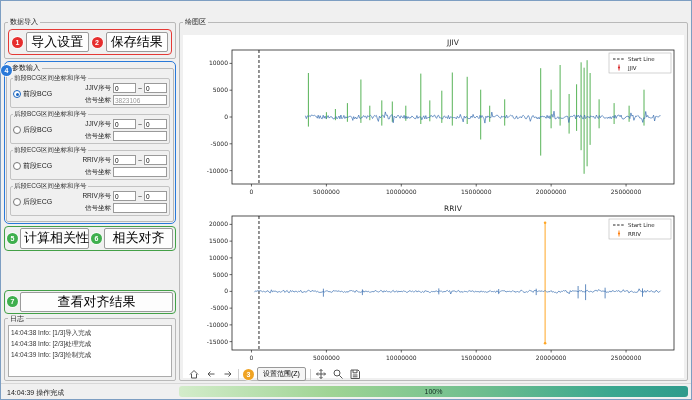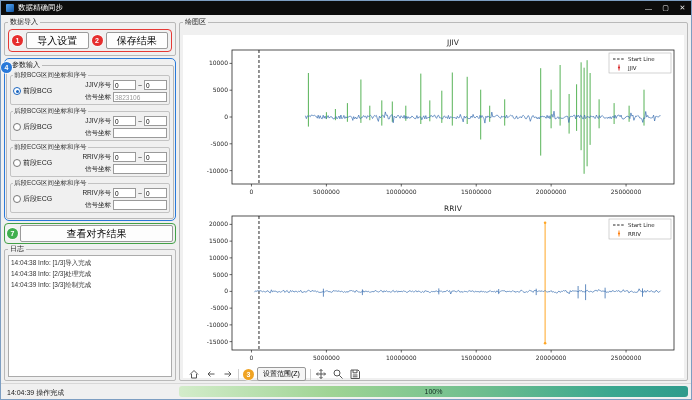--- a/index.html
+++ b/index.html
@@ -35,21 +35,21 @@
           box-shadow:0 0 0 1px rgba(255,255,255,.75); }
   .circ.red    { background:#e62e2e; }
   .circ.green  { background:#3faf4e; }
   .circ.blue   { background:#2979d9; }
   .circ.orange { background:#f0a322; }
   .ann-red   { border:1.5px solid #e53935; border-radius:4px; }
   .ann-green { border:1.5px solid #43a047; border-radius:4px; }
 
   
   .import-row { display:flex; align-items:center; gap:3px; padding:2px 3px; margin-top:1px; }
-  .btn { font-size:10px; font-family:inherit; background:#fdfdfd; border:1px solid #9b9b9b;
+  .btn { font-size:13px; font-family:inherit; background:#fdfdfd; border:1px solid #9b9b9b;
          border-radius:2px; padding:2px 3px; line-height:1.1; flex:1; min-width:0; white-space:nowrap; }
   .btn.danger-text { color:#c05050; }
 
   
   .params-wrap { border:1.5px solid #2979d9; border-radius:5px; padding:1px; position:relative; margin-top:2px; }
   .circ.p4 { position:absolute; left:-4px; top:3px; z-index:5; }
   fieldset.sub { border:1px solid #c3c3c3; border-radius:2px; margin:0 0 2px; padding:0 2px 2px; }
   fieldset.sub legend { font-size:6.5px; color:#333; padding:0 1px; }
   .subrow { display:flex; align-items:center; gap:2px; }
   .radio-row { display:flex; align-items:center; gap:2px; width:46px; flex:none; }
@@ -64,21 +64,21 @@
   input.fin { height:10px; border:1px solid #9a9a9a; font-size:6.5px; padding:0 1px; background:#fff;
               font-family:inherit; }
   .fin.small { width:23px; }
   .fin.wide  { width:54px; }
   .fin.gray  { color:#999; }
   .tilde { font-size:7px; }
 
   
   .actions { margin-top:2px; display:flex; flex-direction:column; gap:2px; }
   .arow { display:flex; align-items:center; gap:2px; padding:1px 2px; }
-  .arow2 { display:flex; gap:20px; }
+  .arow2 { display:flex; gap:20px;margin-top:37px; }
   .half { flex:1; display:flex; align-items:center; gap:2px; padding:1px 2px; min-width:0; }
 
   
   .log-grp { flex:1; margin-top:2px; display:flex; flex-direction:column; }
   .logbox { background:#fff; border:1px solid #ababab; flex:1; font-size:6.5px; color:#333;
             padding:1px 2px; overflow:hidden; line-height:1.7; }
 
   
   .plot-grp { position:absolute; inset:0; }
   .canvas { position:absolute; left:3px; right:3px; top:8px; bottom:2px; background:#fff;
@@ -99,29 +99,20 @@
   .status-text { position:absolute; left:6px; top:4px; white-space:nowrap; }
   .progress { position:absolute; left:178px; right:3px; top:2px; bottom:2px; border-radius:3px;
               background:linear-gradient(90deg,#d3ecca,#9fd494 30%,#6dbd8e 60%,#3aa78f 85%,#2f9b8c);
               display:flex; align-items:center; justify-content:center; color:#102a20; }
 </style>
 </head>
 <body>
 
 <div class="window">
 
-  <div class="titlebar">
-    <span class="appicon"></span>
-    <span class="titletext">数据精确同步</span>
-    <span class="wbtns">
-      <span class="wbtn">—</span>
-      <span class="wbtn">▢</span>
-      <span class="wbtn">✕</span>
-    </span>
-  </div>
 
   <div class="main">
 
     <div class="left-panel">
 
       <fieldset class="grp">
         <legend>数据导入</legend>
         <div class="ann-red import-row">
           <span class="circ red">1</span>
           <button class="btn">导入设置</button>
@@ -220,20 +211,26 @@
                   <input class="fin wide" value="" style="">
                 </span>
               </span>
             </div>
           </fieldset>
 
         </fieldset>
       </div>
 
       <div class="actions">
+        <div class="ann-green arow">
+          <span class="circ green">5</span>
+          <button class="btn">计算相关性</button>
+          <span class="circ green">6</span>
+          <button class="btn">相关对齐</button>
+        </div>
         <div class="arow2">
           <span class="ann-green half">
             <span class="circ green">7</span>
             <button class="btn">查看对齐结果</button>
           </span>
         </div>
       </div>
 
       <fieldset class="grp log-grp">
         <legend>日志</legend>

